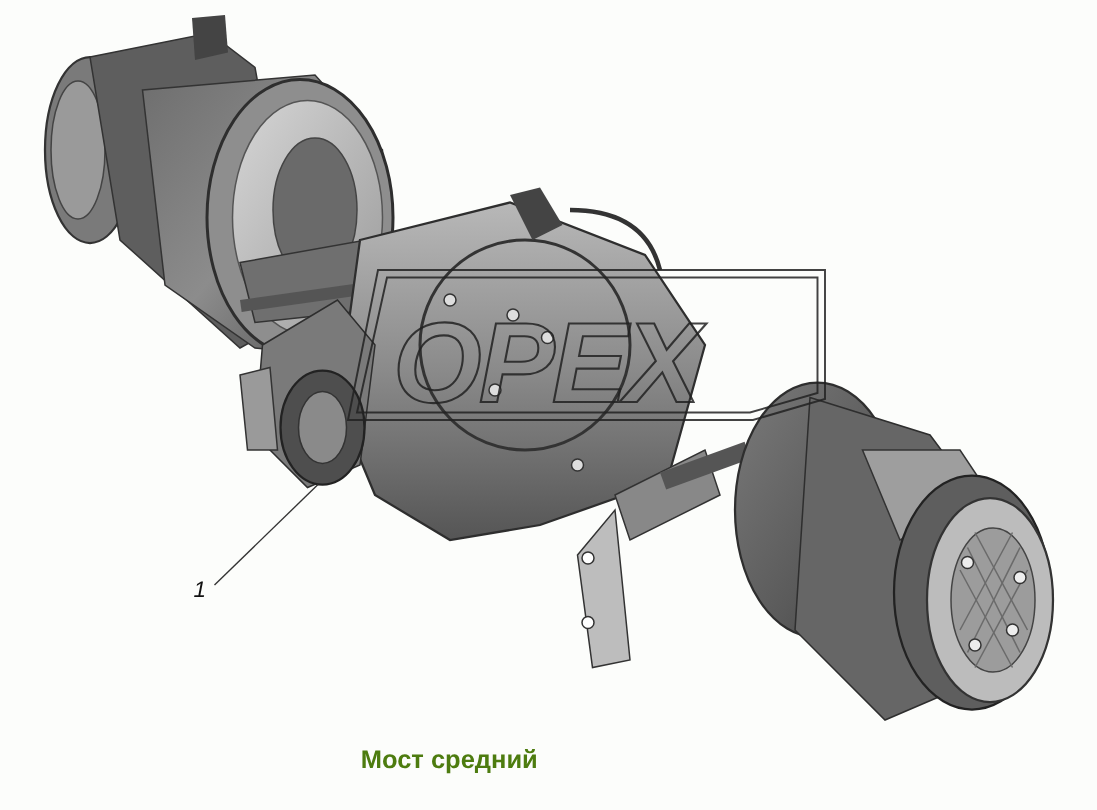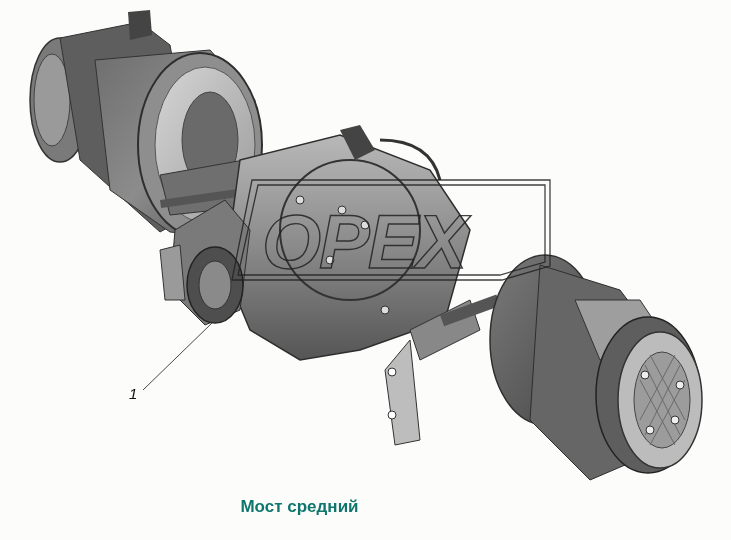--- a/index.html
+++ b/index.html
@@ -5,21 +5,21 @@
   html, body { margin: 0; padding: 0; }
   body {
     width: 731px; height: 540px; overflow: hidden;
     background: #fcfdfb;
     font-family: "Liberation Sans", sans-serif;
     position: relative;
   }
   .canvas { position: absolute; left: 0; top: 0; width: 731px; height: 540px; }
   .caption {
     position: absolute; left: 0; width: 599px; top: 497px;
-    text-align: center; font-weight: bold; font-size: 17px; color: #0f766e;
+    text-align: center; font-weight: bold; font-size: 17px; color: #4d7c0f;
     font-family: "Liberation Sans", sans-serif;
   }
   .callout-label {
     position: absolute; left: 129px; top: 385px;
     font-style: italic; font-size: 15px; color: #111;
     font-family: "Liberation Sans", sans-serif;
   }
 </style>
 </head>
 <body>

